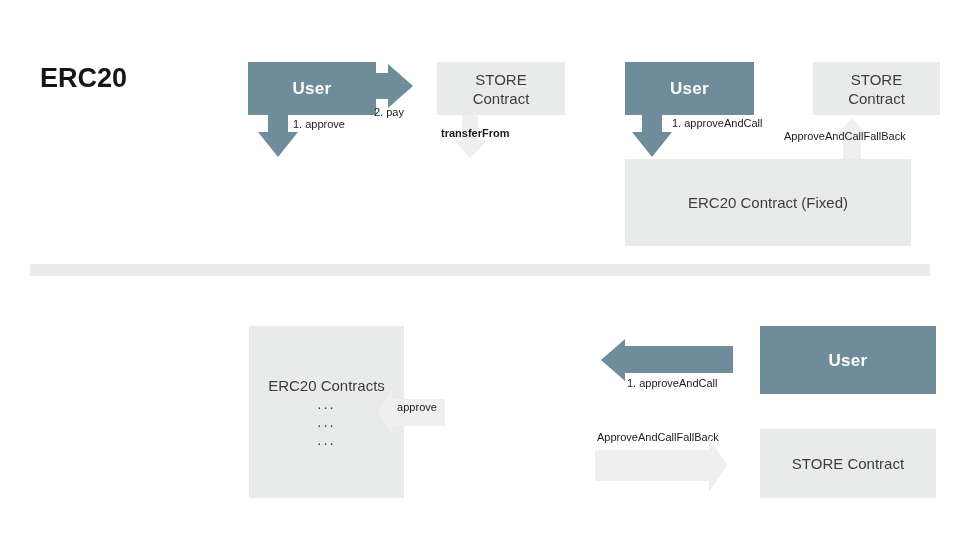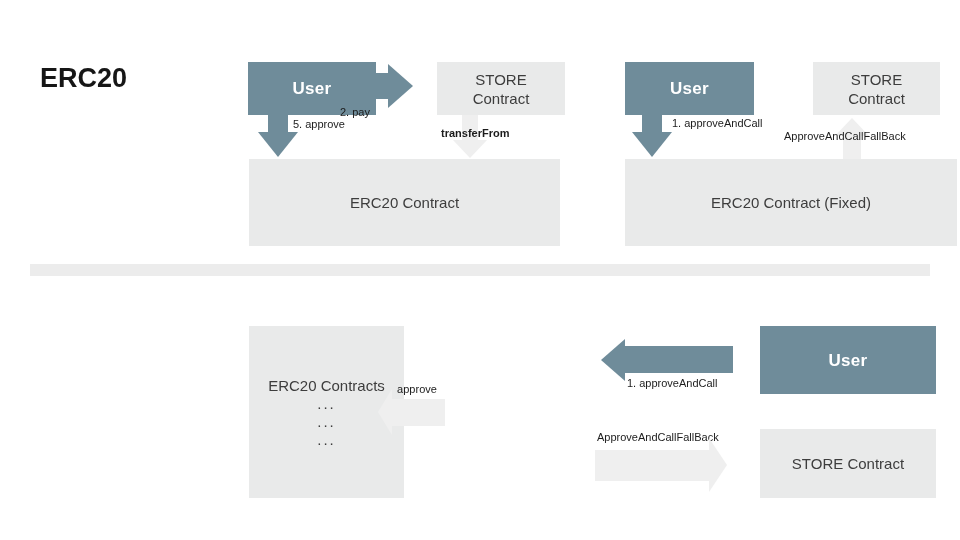--- a/index.html
+++ b/index.html
@@ -47,63 +47,62 @@
 <body>
 
 <div id="stage">
 
   <div class="abs heading" style="left:40px;top:63px;">ERC20</div>
 
   <div class="box box--accent" style="left:221px;top:62px;width:128px;height:53px;">User</div>
 
   <div class="shaft shaft--accent" style="left:349px;top:73px;width:39px;height:26px;"></div>
   <div class="tri tri--right-accent" style="left:388px;top:64px;"></div>
-  <div class="lbl" style="left:340px;top:106px;">2. pay</div>
+  <div class="lbl" style="left:374px;top:106px;">2. pay</div>
 
   <div class="box" style="left:410px;top:62px;width:128px;height:53px;">STORE
 Contract</div>
 
   <div class="shaft shaft--accent" style="left:268px;top:115px;width:20px;height:17px;"></div>
   <div class="tri tri--down-accent" style="left:258px;top:132px;"></div>
-  <div class="lbl" style="left:293px;top:118px;">5. approve</div>
+  <div class="lbl" style="left:293px;top:118px;">1. approve</div>
 
   <div class="shaft" style="left:462px;top:115px;width:16px;height:25px;"></div>
   <div class="tri tri--down-light" style="left:453px;top:140px;"></div>
   <div class="lbl" style="left:441px;top:127px;font-weight:bold;">transferFrom</div>
 
-  <div class="box" style="left:222px;top:159px;width:311px;height:87px;">ERC20 Contract</div>
 
   <div class="box box--accent" style="left:598px;top:62px;width:129px;height:53px;">User</div>
 
   <div class="shaft shaft--accent" style="left:642px;top:115px;width:20px;height:17px;"></div>
   <div class="tri tri--down-accent" style="left:632px;top:132px;"></div>
   <div class="lbl" style="left:672px;top:117px;">1. approveAndCall</div>
 
   <div class="box" style="left:786px;top:62px;width:127px;height:53px;">STORE
 Contract</div>
 
   <div class="tri tri--up-light" style="left:835px;top:115px;"></div>
   <div class="shaft" style="left:843px;top:133px;width:18px;height:26px;"></div>
   <div class="lbl" style="left:784px;top:130px;">ApproveAndCallFallBack</div>
 
-  <div class="box" style="left:598px;top:159px;width:332px;height:87px;">ERC20 Contract (Fixed)</div>
+  <div class="box" style="left:598px;top:159px;width:286px;height:87px;">ERC20 Contract (Fixed)</div>
 
   <div class="divider" style="left:30px;top:264px;width:900px;height:12px;"></div>
 
 
   <div class="box stack" style="left:222px;top:326px;width:155px;height:172px;flex-direction:column;">
     <div>ERC20 Contracts</div>
     <div class="dots">...</div>
     <div class="dots">...</div>
     <div class="dots">...</div>
   </div>
 
   <div class="tri tri--left-light" style="left:375px;top:389px;"></div>
   <div class="shaft" style="left:389px;top:399px;width:56px;height:27px;"></div>
-  <div class="lbl lbl--center" style="left:389px;top:383px;width:56px;">approve</div>
+  <div class="lbl lbl--center" style="left:389px;top:401px;width:56px;">approve</div>
 
 
   <div class="tri tri--left-accent" style="left:598px;top:339px;"></div>
   <div class="shaft shaft--accent" style="left:622px;top:346px;width:111px;height:27px;"></div>
   <div class="lbl" style="left:627px;top:377px;">1. approveAndCall</div>
 
   <div class="box box--accent" style="left:733px;top:326px;width:176px;height:68px;">User</div>
 
   <div class="lbl" style="left:597px;top:431px;">ApproveAndCallFallBack</div>
   <div class="shaft" style="left:595px;top:450px;width:114px;height:31px;"></div>

